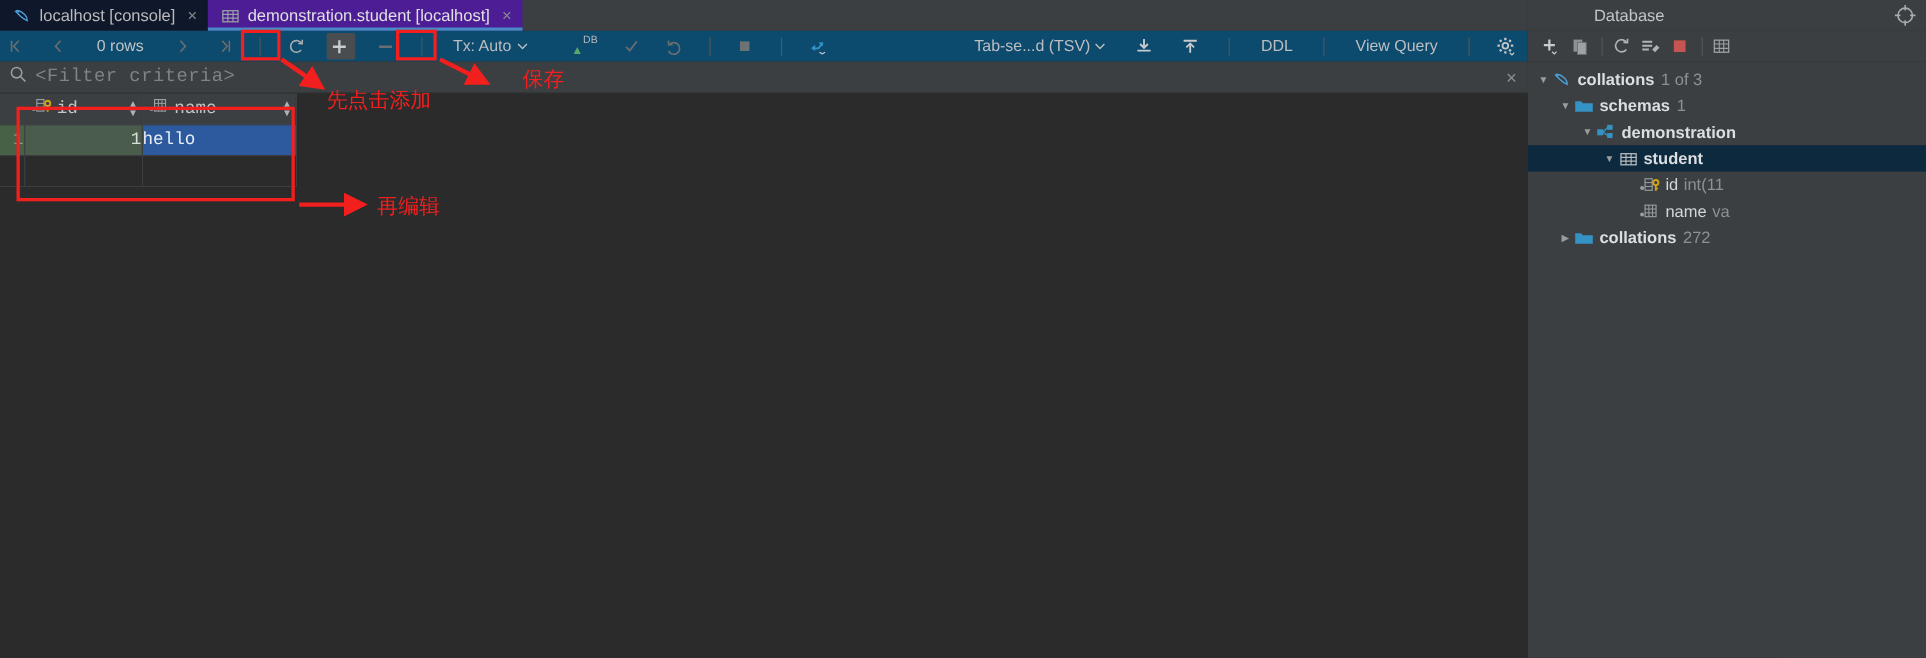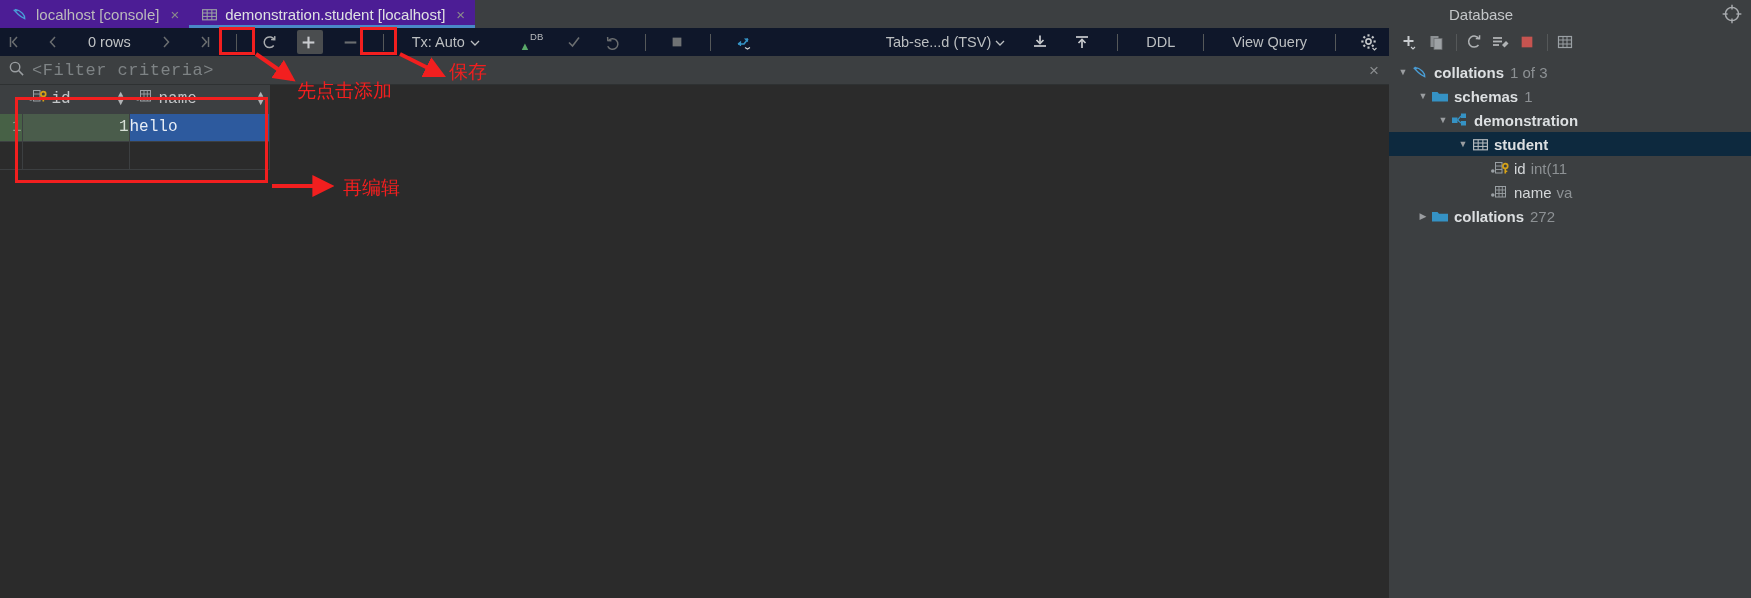--- a/index.html
+++ b/index.html
@@ -26,21 +26,21 @@
   }
   .tab {
     display: flex; align-items: center;
     gap: 7px;
     padding: 0 10px 0 12px;
     font-size: 15px;
     color: #bbbbbb;
     cursor: default;
     position: relative;
   }
-  .tab.inactive { background: #4c1d95; }
+  .tab.inactive { background: #0f172a; }
   .tab.active {
     background: #4c1d95;
     color: #dfe1e2;
   }
   .tab.active::after {
     content: "";
     position: absolute;
     left: 0; right: 0; bottom: 0;
     height: 3px;
     background: #4a88c7;
@@ -67,21 +67,21 @@
     margin-left: 48px;
   }
   .db-panel-header .hdr-icon {
     width: 22px; height: 22px; margin-right: 8px;
   }
 
   
   .toolbar {
     position: absolute; left: 0; top: 28px;
     width: 1389px; height: 28px;
-    background: #0f172a;
+    background: #0c4a6e;
     display: flex; align-items: center;
     padding: 0 4px;
     gap: 16px;
   }
   .tb-btn {
     display: flex; align-items: center; justify-content: flex-start;
     height: 24px; min-width: 22px;
     color: #a9acaf;
     font-size: 14px;
     padding: 0 3px;
@@ -657,18 +657,18 @@
       </defs>
 
       <line x1="256" y1="54" x2="292" y2="79" stroke="#f21f1f" stroke-width="4" marker-end="url(#ah)"></line>
 
       <line x1="400" y1="54" x2="442" y2="75" stroke="#f21f1f" stroke-width="4" marker-end="url(#ah)"></line>
 
       <line x1="272" y1="186" x2="330" y2="186" stroke="#f21f1f" stroke-width="4" marker-end="url(#ah)"></line>
     </svg>
 
     <span class="anno-text" style="left:297px; top:78px;">先点击添加</span>
-    <span class="anno-text" style="left:449px; top:59px;">保存</span>
+    <span class="anno-text" style="left:475px; top:59px;">保存</span>
     <span class="anno-text" style="left:343px; top:175px;">再编辑</span>
   </div>
 
 
 </div>
 
 </body></html>

